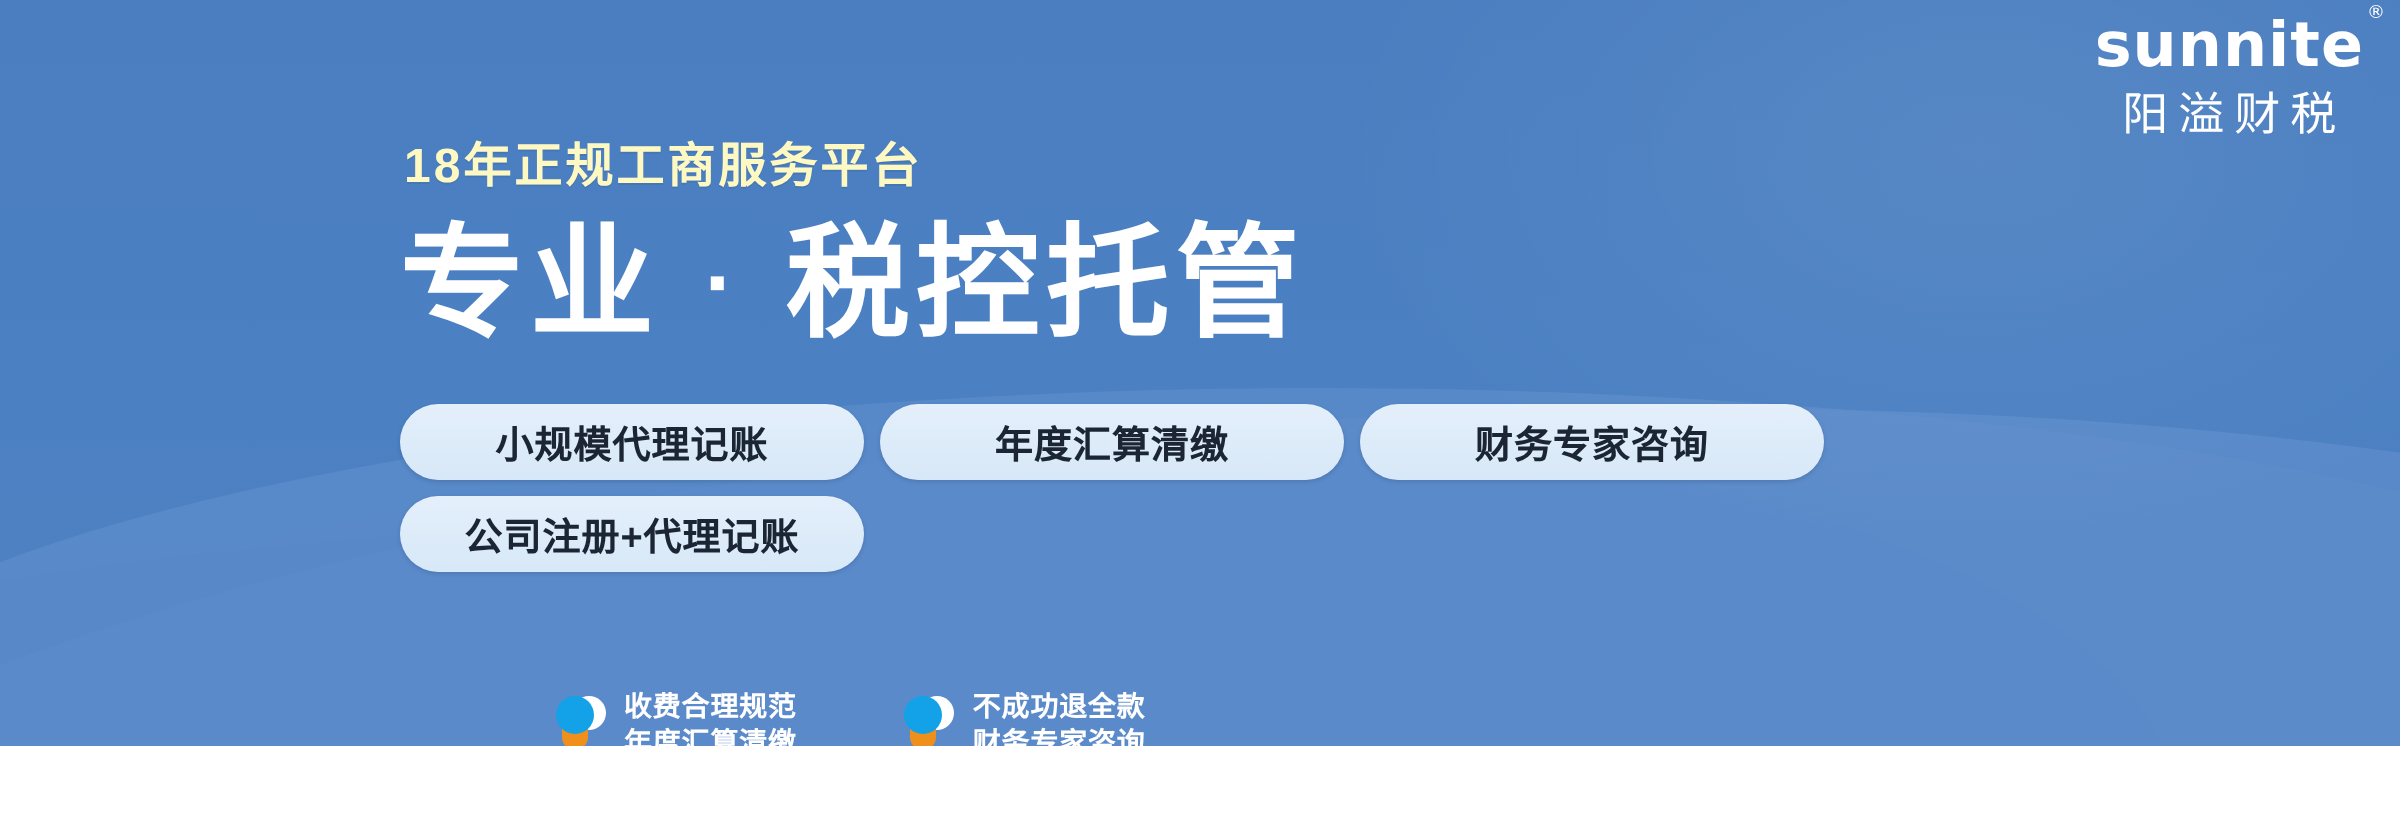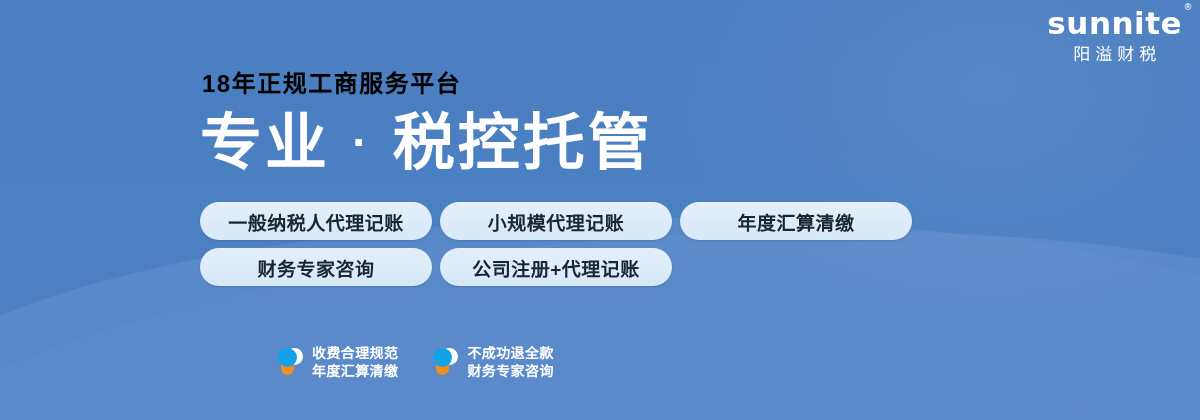--- a/index.html
+++ b/index.html
@@ -6,21 +6,21 @@
   html, body {
     margin: 0;
     padding: 0;
     background: #ffffff;
   }
   * { box-sizing: border-box; }
 
   .banner {
     position: relative;
     width: 1200px;
-    height: 420px;
+    height: 373px;
     overflow: hidden;
     background: #4b80c1;
     font-family: "Liberation Sans", "DejaVu Sans", sans-serif;
     padding-left: 20px;
     -webkit-font-smoothing: antialiased;
   }
 
   
   .bg-base {
     position: absolute;
@@ -102,34 +102,34 @@
     top: -5px;
     right: -11px;
     font-size: 9px;
     font-weight: 400;
     color: #ffffff;
     line-height: 1;
   }
   .logo-cn {
     margin-top: 7px;
     color: #ffffff;
-    font-size: 17px;
+    font-size: 23px;
     font-weight: 500;
     letter-spacing: 5px;
     padding-left: 5px;
   }
 
   
   .copy {
     position: absolute;
     left: 200px;
     top: 72px;
   }
   .eyebrow {
-    color: #000000;
+    color: #fef9c3;
     font-size: 24px;
     font-weight: 700;
     letter-spacing: 1.5px;
     line-height: 1;
     margin: 0 0 16px 2px;
     text-shadow: 0 1px 0 rgba(0,0,0,.06);
   }
   .headline {
     color: #ffffff;
     font-size: 62px;
@@ -173,21 +173,21 @@
   }
   .tag.wide { width: 232px; }
 
   
   .features {
     position: absolute;
     left: 278px;
     top: 344px;
     display: flex;
     align-items: flex-start;
-    gap: 35px;
+    gap: 54px;
   }
   .feature {
     display: flex;
     align-items: center;
     gap: 9px;
   }
   .feature-icon {
     position: relative;
     width: 25px;
     height: 31px;
@@ -253,21 +253,20 @@
   <div class="copy">
     <p class="eyebrow">18年正规工商服务平台</p>
     <h1 class="headline">
       <span>专业</span>
       <span class="dot-sep">·</span>
       <span>税控托管</span>
     </h1>
   </div>
 
   <div class="tags">
-    <div class="tag wide">一般纳税人代理记账</div>
     <div class="tag wide">小规模代理记账</div>
     <div class="tag wide">年度汇算清缴</div>
     <div class="tag wide">财务专家咨询</div>
     <div class="tag wide">公司注册+代理记账</div>
   </div>
 
   <div class="features">
 
     <div class="feature">
       <span class="feature-icon">

